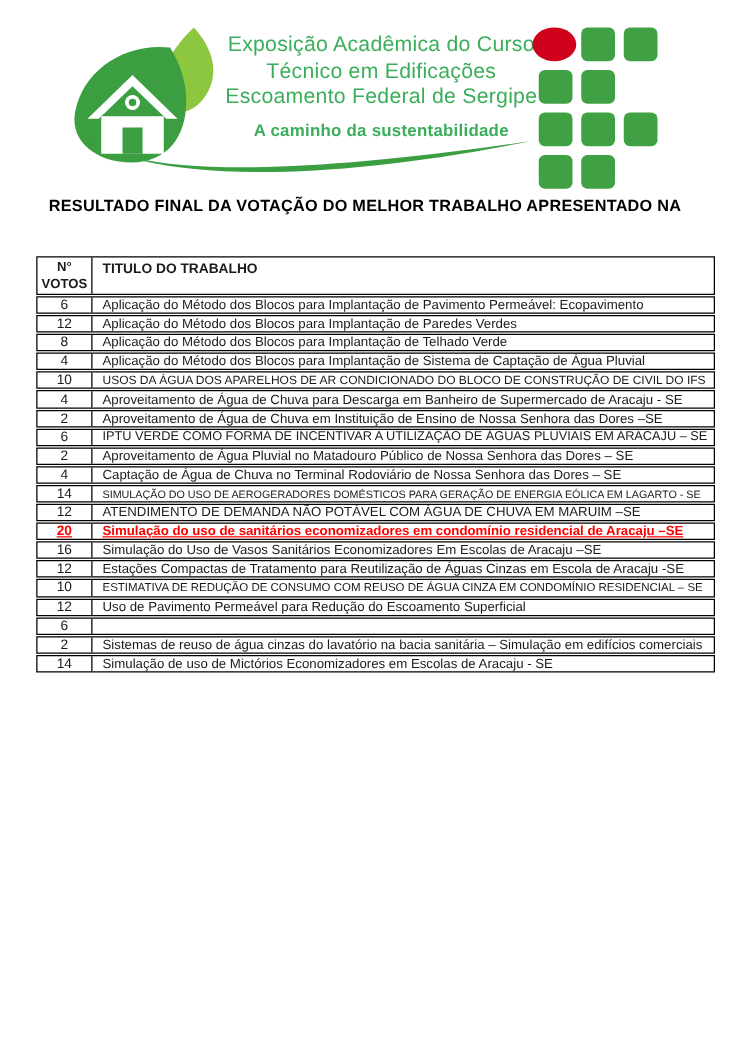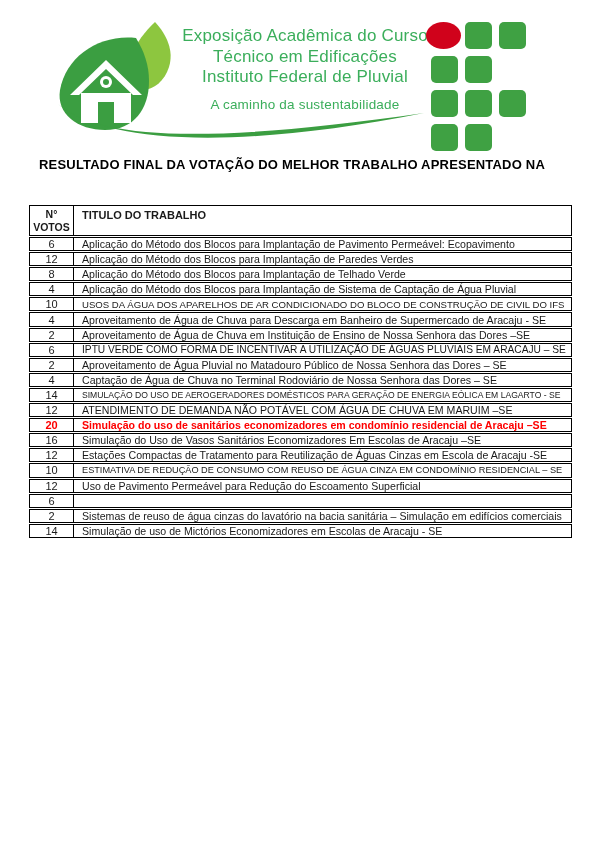--- a/index.html
+++ b/index.html
@@ -7,21 +7,21 @@
     width:584px;height:848px;background:#ffffff;position:relative;
     font-family:"Liberation Sans", sans-serif;color:#1a1a1a;overflow:hidden;
   }
   
   .header{position:relative;height:150px;}
   .leaf-logo{position:absolute;left:50px;top:18px;width:384px;height:124px;z-index:1;}
   .header-text{
     position:absolute;left:168px;top:26px;width:274px;text-align:center;z-index:2;
   }
   .h-line{font-size:17px;line-height:20.5px;color:#3bae5b;letter-spacing:.2px;}
-  .tagline{font-size:13.5px;line-height:16px;font-weight:400;color:#3bae5b;margin-top:9px;letter-spacing:.2px;}
+  .tagline{font-size:13.5px;line-height:16px;font-weight:700;color:#3bae5b;margin-top:9px;letter-spacing:.2px;}
   .ifs-logo{
     position:absolute;right:58px;top:22px;z-index:2;
     display:grid;grid-template-columns:repeat(3,27px);grid-auto-rows:27px;gap:7px;
   }
   .ifs-cell{width:27px;height:27px;border-radius:5px;background:#3fa143;}
   .ifs-cell.red{background:#d0021b;border-radius:50%;width:35px;height:27px;margin-left:-5px;}
   .ifs-cell.empty{background:transparent;}
   
   .doc-title{
     margin:4px 20px 0 20px;text-align:center;font-weight:700;font-size:13px;
@@ -38,21 +38,21 @@
   .cell.votes{
     width:44px;flex:0 0 44px;border-right:1px solid #000;text-align:center;
     font-size:11px;height:100%;display:flex;align-items:center;justify-content:center;
   }
   .cell.ttl{
     flex:1;padding-left:8px;padding-right:4px;font-size:10.6px;white-space:nowrap;
     overflow:hidden;
   }
   .thead .cell.votes{flex-direction:column;font-weight:700;font-size:10.5px;line-height:13px;padding-top:2px;justify-content:flex-start;}
   .thead .cell.ttl{font-weight:700;font-size:11px;text-align:left;padding-top:3px;}
-  .trow.highlight .cell.votes,.trow.highlight .cell.ttl{color:#fe0000;font-weight:700;}
+  .trow.highlight .cell.votes,.trow.highlight .cell.ttl{color:#fe0000;font-weight:700;text-decoration:underline;}
 </style>
 </head>
 <body>
 
 <div class="page">
 
   <div class="header">
 
     <svg class="leaf-logo" viewBox="0 0 384 124" aria-hidden="true">
 
@@ -65,21 +65,21 @@
       <polygon points="56,42 20,77 29,77 56,51 83,77 92,77" fill="#ffffff"></polygon>
       <rect x="31" y="75" width="50" height="30" fill="#ffffff"></rect>
       <rect x="48" y="84" width="16" height="21" fill="#3b9e41"></rect>
       <circle cx="56" cy="64" r="6" fill="#ffffff"></circle>
       <circle cx="56" cy="64" r="3" fill="#3b9e41"></circle>
     </svg>
 
     <div class="header-text">
       <div class="h-line">Exposição Acadêmica do Curso</div>
       <div class="h-line">Técnico em Edificações</div>
-      <div class="h-line">Instituto Federal de Pluvial</div>
+      <div class="h-line">Escoamento Federal de Sergipe</div>
       <div class="tagline">A caminho da sustentabilidade</div>
     </div>
 
     <div class="ifs-logo">
       <div class="ifs-cell red"></div>
       <div class="ifs-cell"></div>
       <div class="ifs-cell"></div>
       <div class="ifs-cell"></div>
       <div class="ifs-cell"></div>
       <div class="ifs-cell empty"></div>

